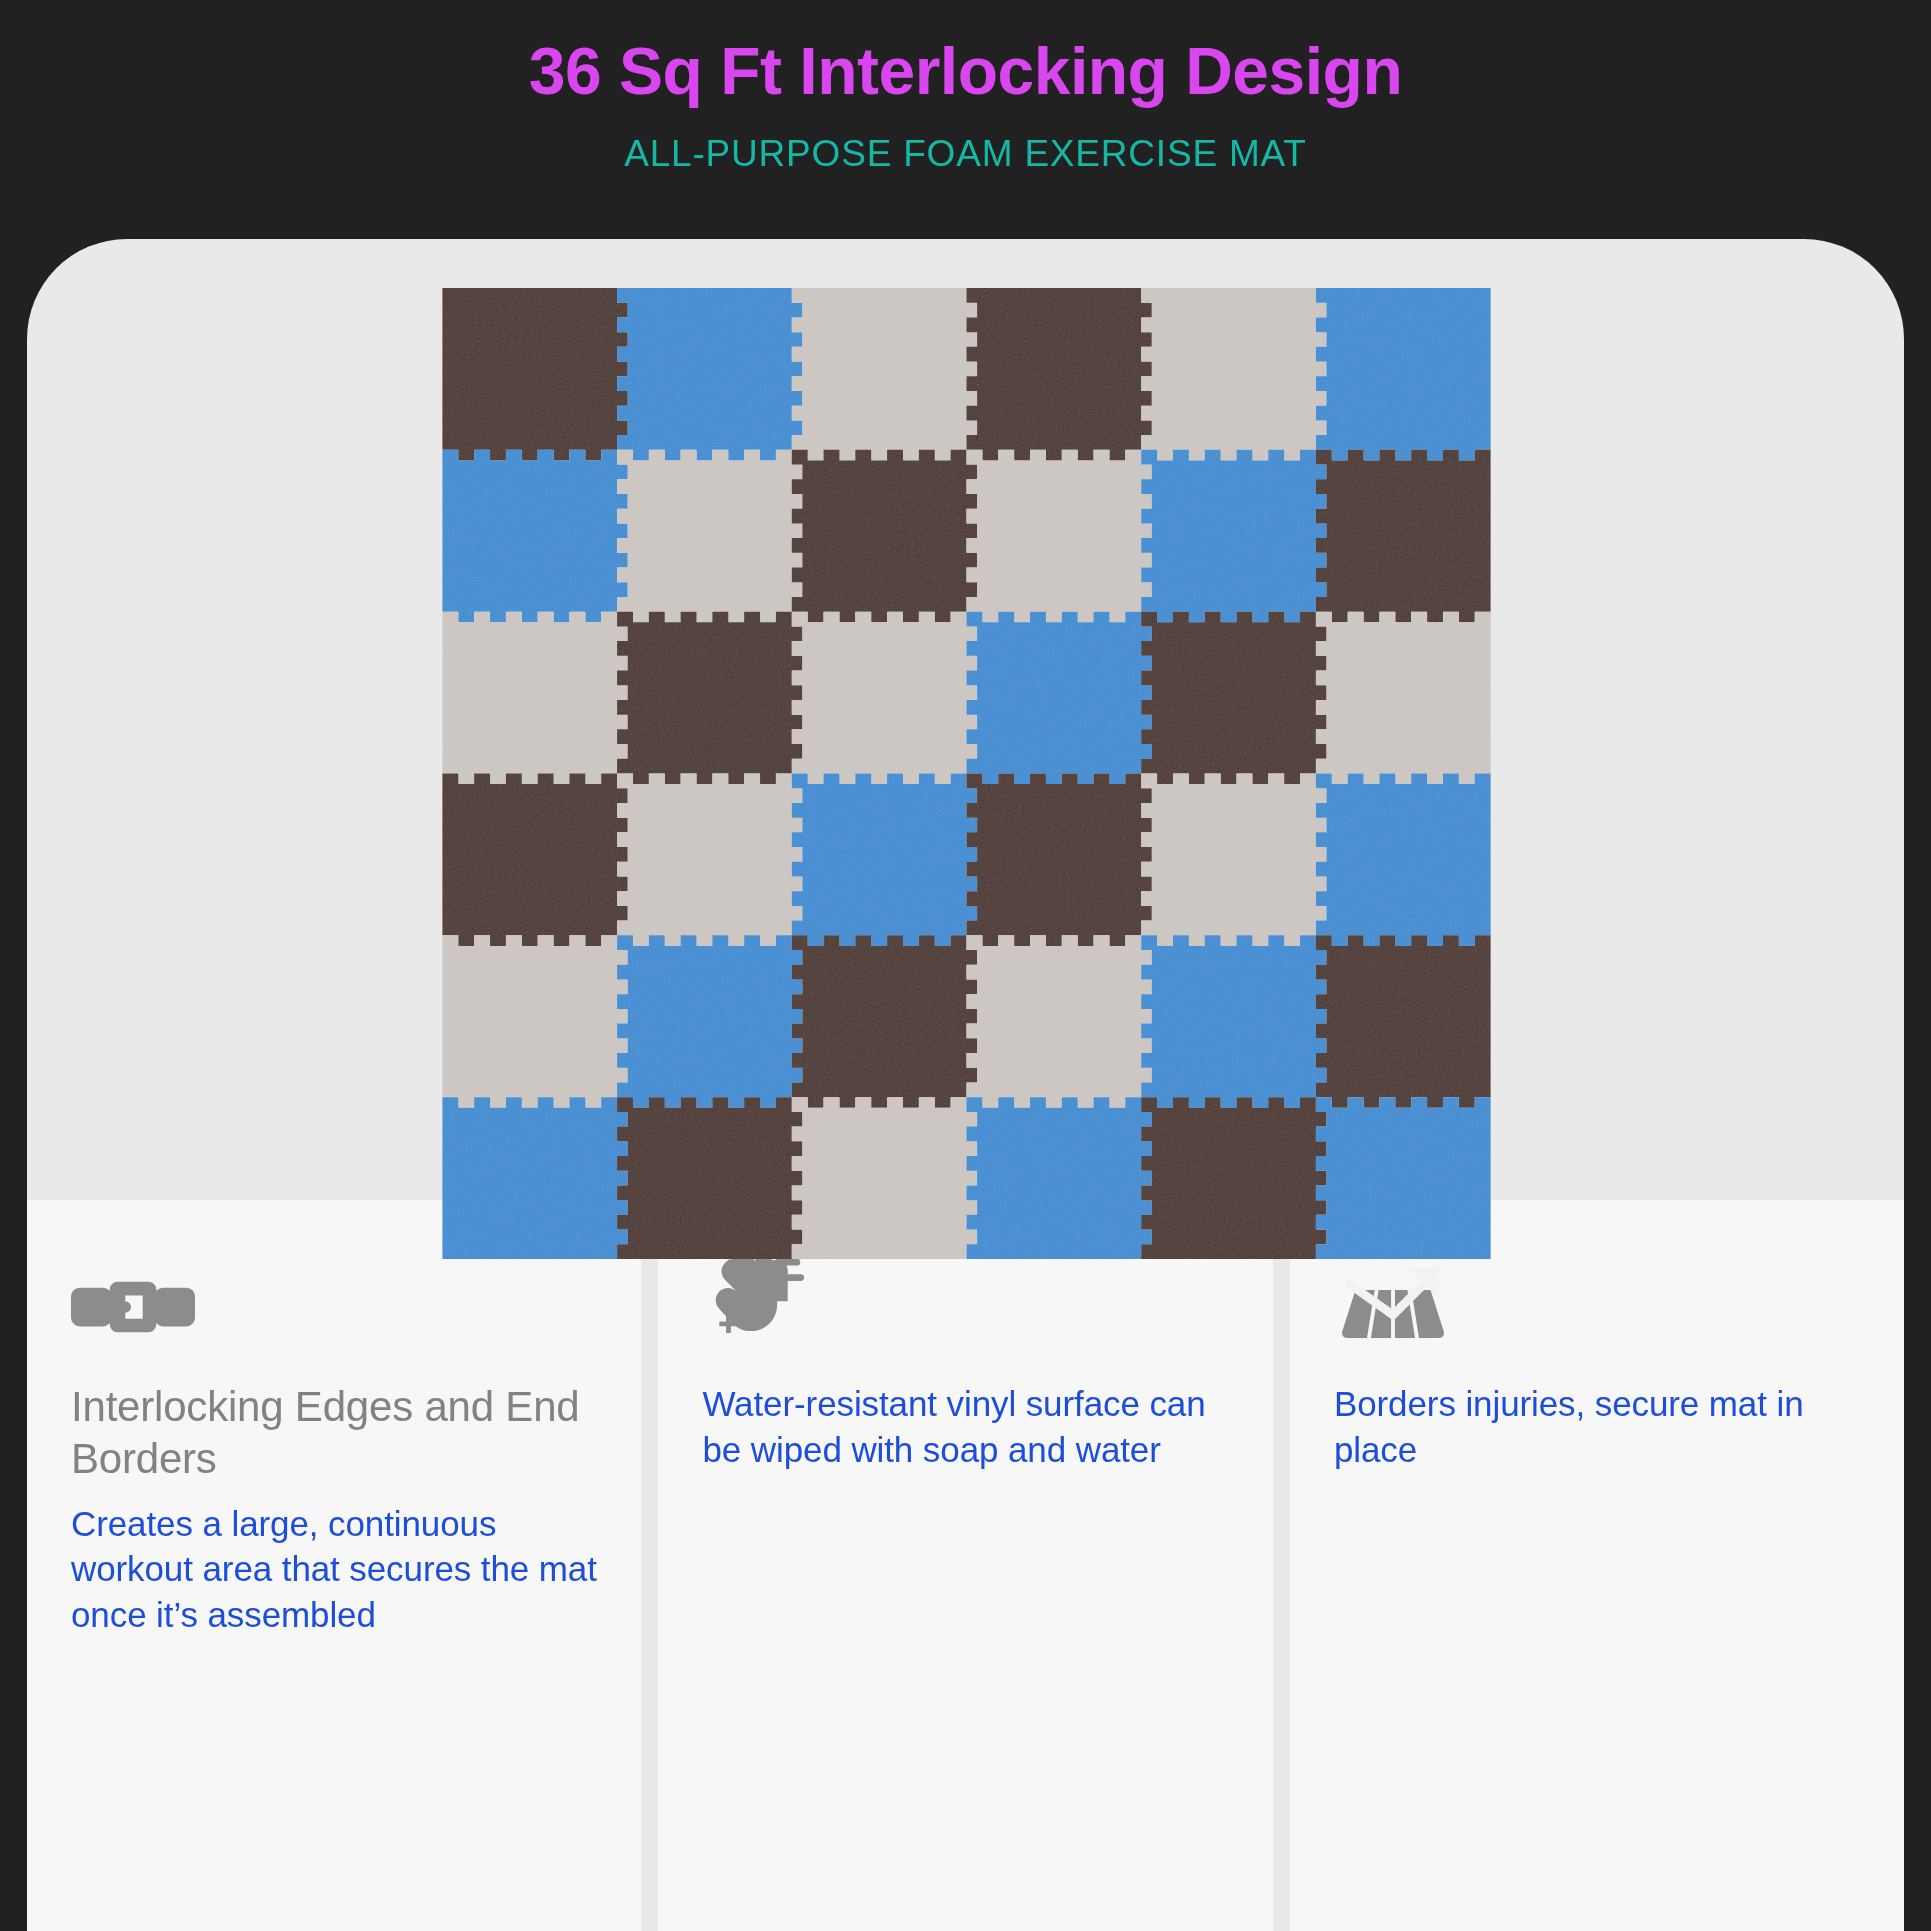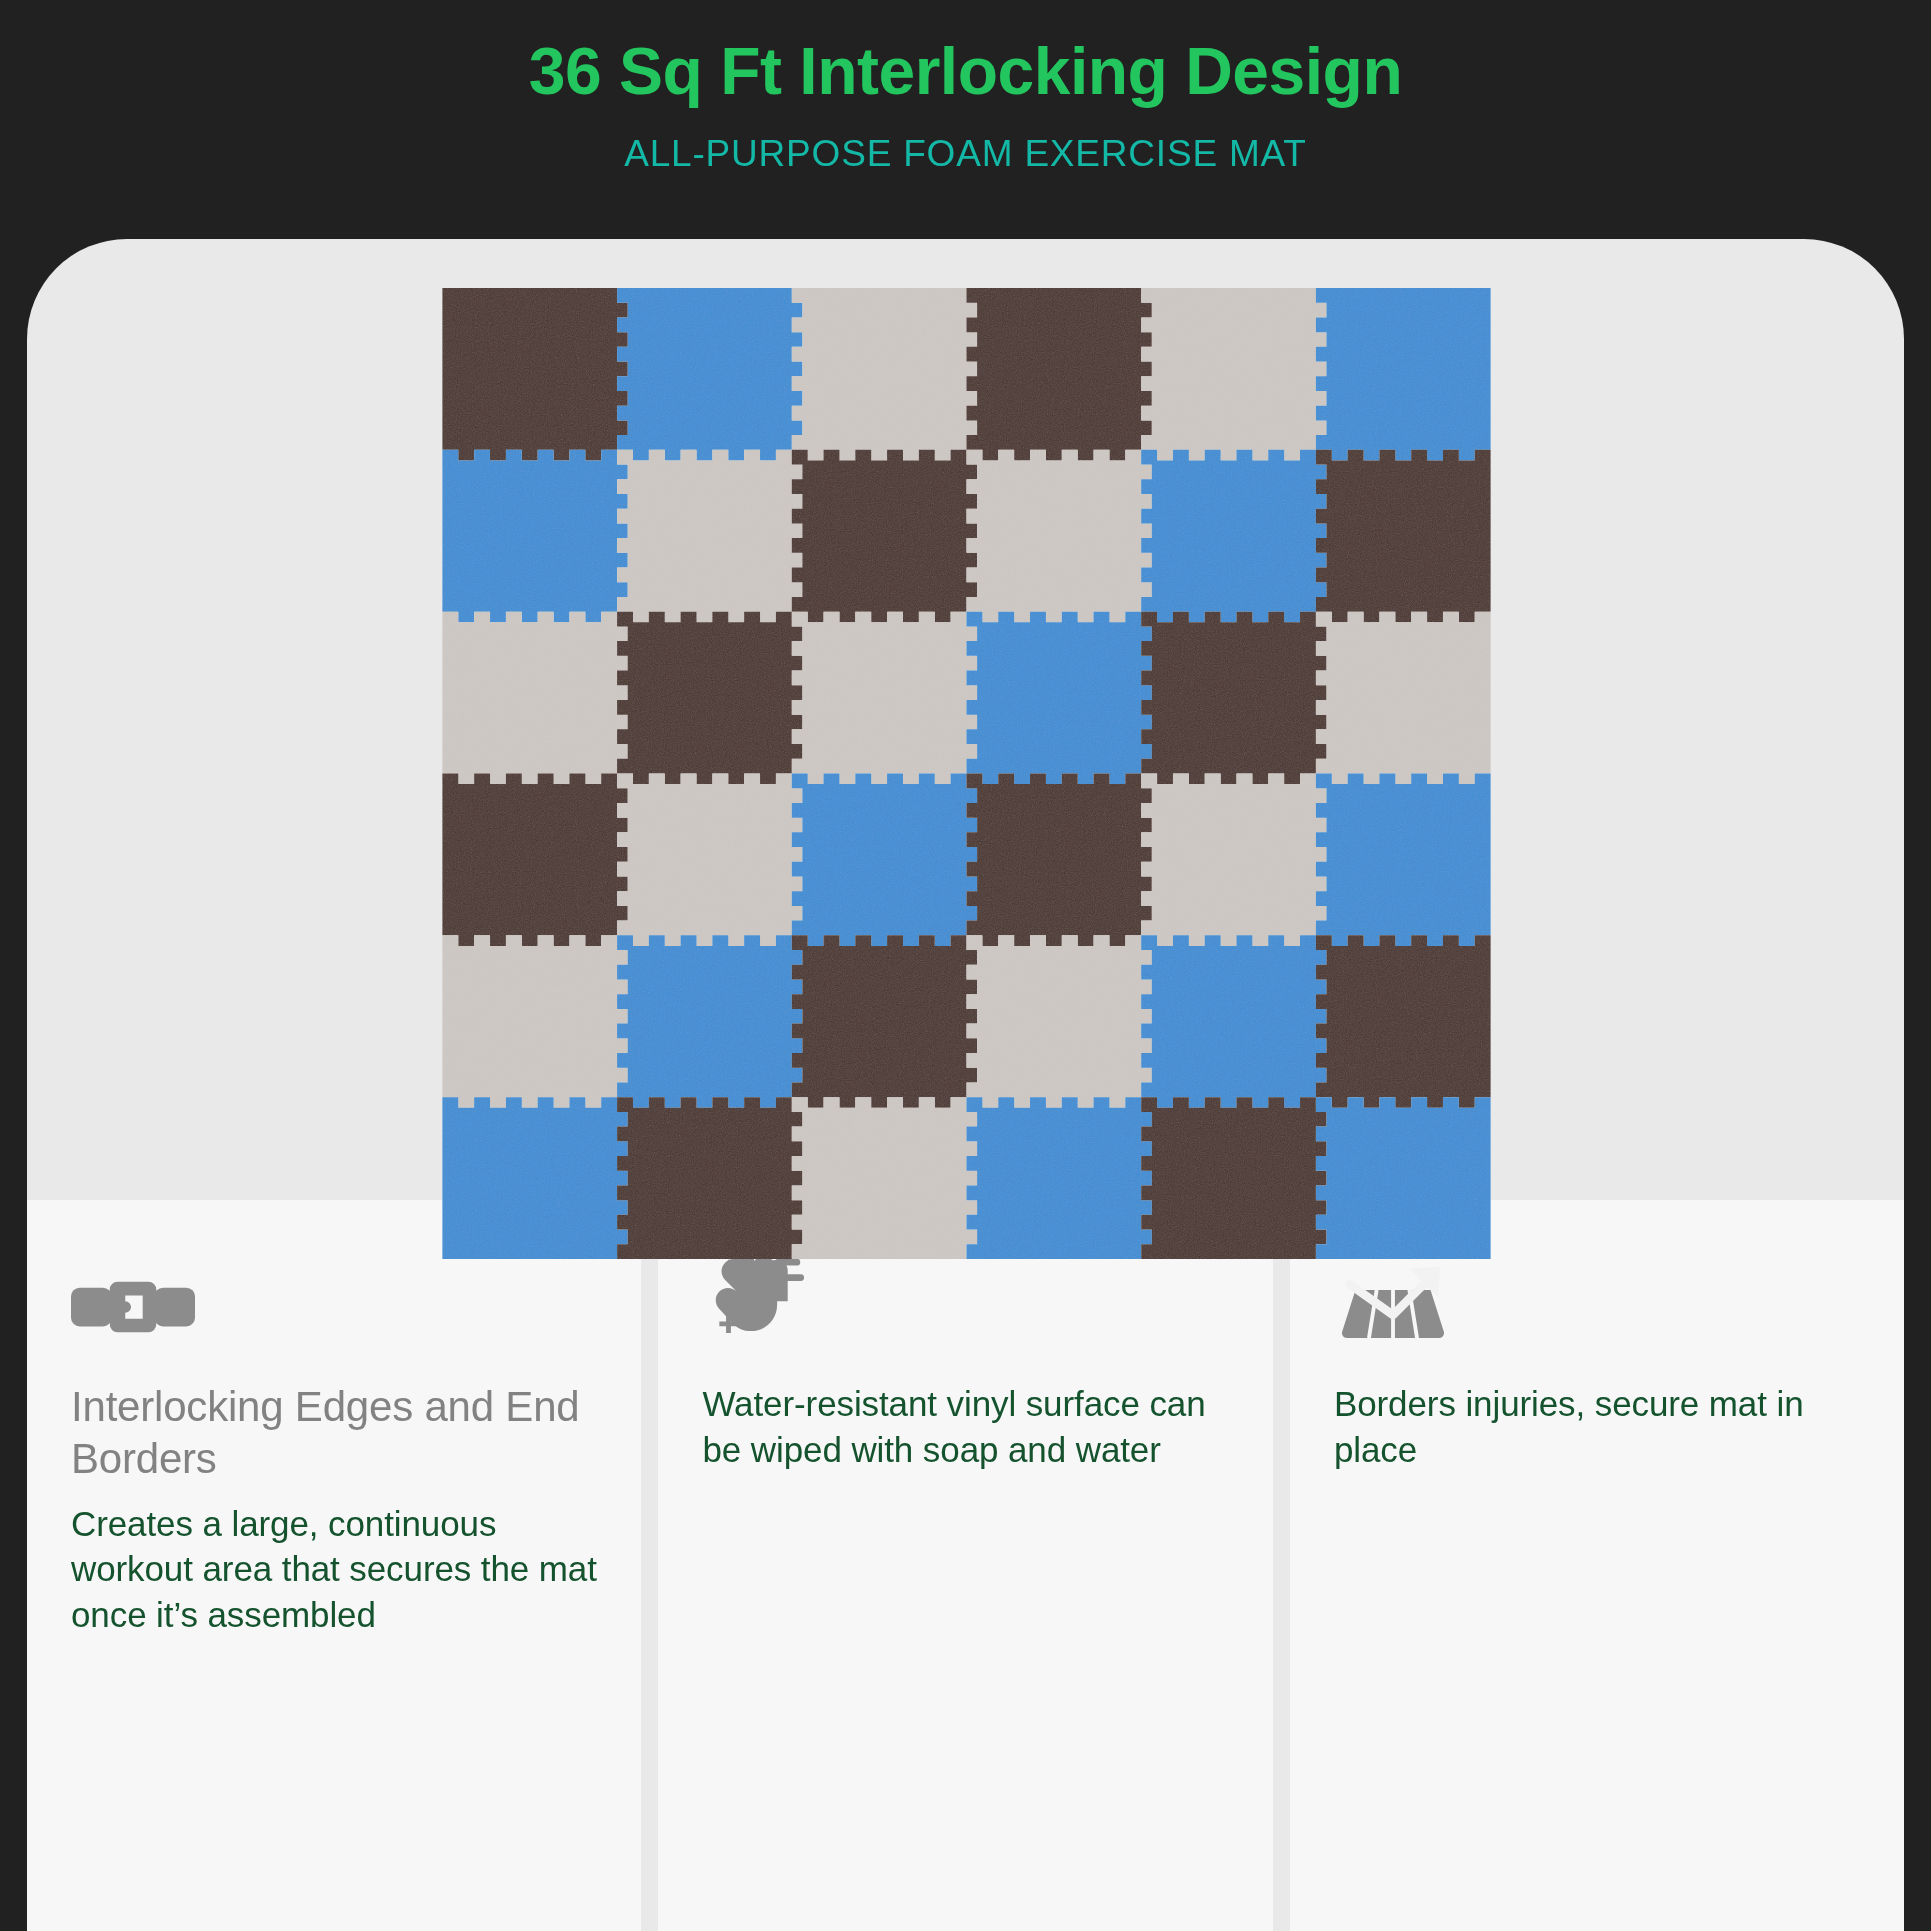--- a/index.html
+++ b/index.html
@@ -13,21 +13,21 @@
 
   
   #header {
     position:absolute; left:0; top:0; width:1931px; height:253px;
     background:#212121;
     display:flex; flex-direction:column;
     align-items:center; justify-content:flex-start;
     padding-top:35px;
   }
   #title {
-    color:#22c55e;
+    color:#d946ef;
     font-size:66px;
     font-weight:bold;
     letter-spacing:-0.5px;
     line-height:1.12;
     text-align:center;
   }
   #subtitle {
     color:#14b8a6;
     font-size:37px;
     font-weight:400;
@@ -77,21 +77,21 @@
   .card-icon svg { display:block; }
   .card-title {
     color:#828282;
     font-size:42px;
     font-weight:400;
     line-height:1.24;
     margin-bottom:15.4px;
     letter-spacing:-0.2px;
   }
   .card-desc {
-    color:#14532d;
+    color:#1d4ed8;
     font-size:35px;
     font-weight:400;
     line-height:1.30;
     letter-spacing:-0.1px;
     max-width:541px;
   }
 </style>
 </head>
 <body>
 

